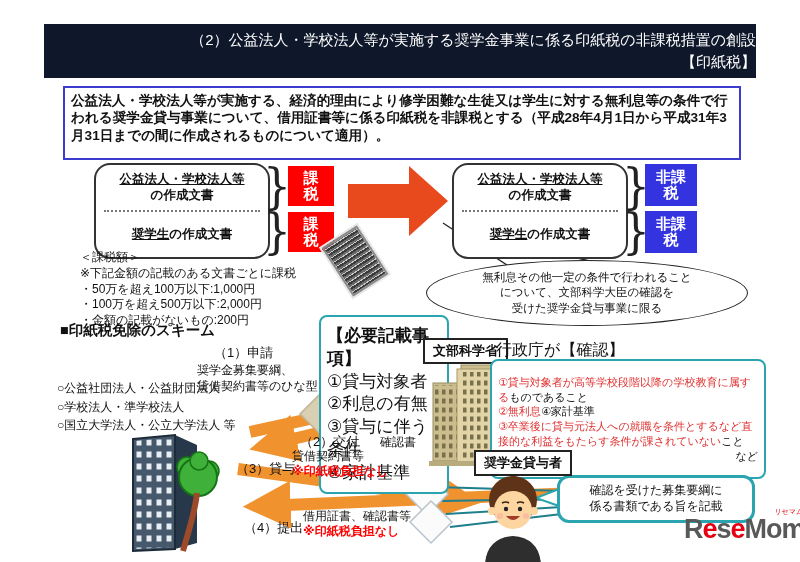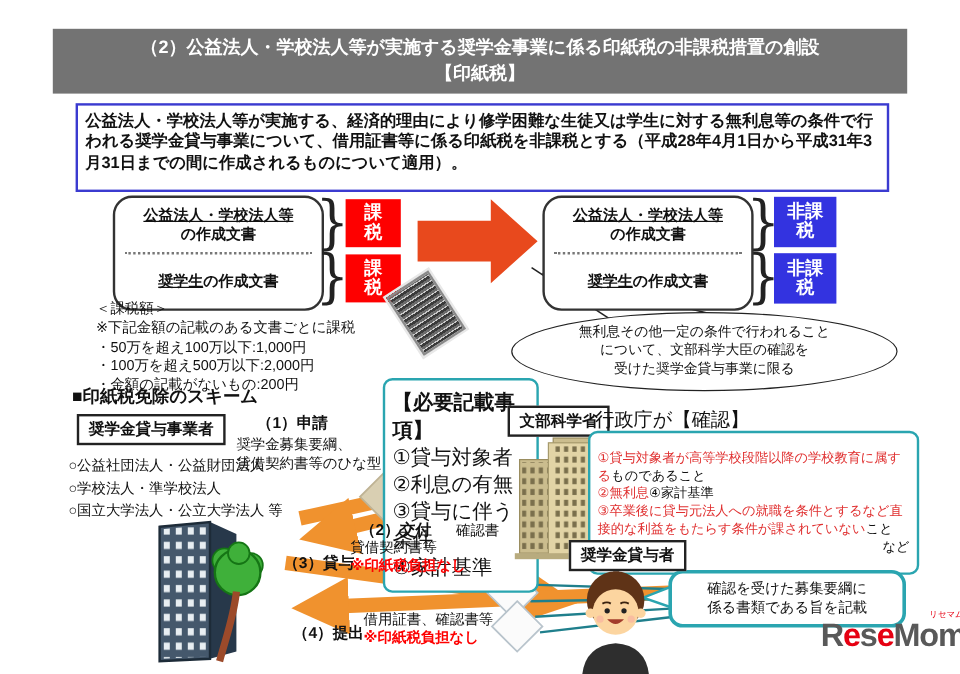--- a/index.html
+++ b/index.html
@@ -2,23 +2,23 @@
 <html><head>
 <meta charset="utf-8">
 <style>
   html,body{margin:0;padding:0;background:#fff;}
   #canvas{position:relative;width:800px;height:562px;background:#fff;overflow:hidden;
           font-family:"Liberation Sans","DejaVu Sans",sans-serif;color:#111;}
   .abs{position:absolute;}
   .pre{white-space:pre-line;}
   .z3{z-index:3;}
   
-  .header{left:44px;top:24px;width:712px;height:54px;background:#737373;color:#fff;
-          display:flex;flex-direction:column;align-items:center;justify-content:center;
-          font-weight:bold;font-size:15px;line-height:1.45;text-align:center;}
+  .header{left:44px;top:24px;width:712px;height:54px;background:#0f172a;color:#fff;
+          display:flex;flex-direction:column;align-items:flex-end;justify-content:center;
+          font-weight:normal;font-size:15px;line-height:1.45;text-align:center;}
   
   .summary{left:63px;top:86px;width:662px;min-height:62px;border:2px solid #3b3bd0;background:#fff;
            font-size:13.6px;font-weight:bold;line-height:1.28;padding:4px 6px;}
   
   .docbox{width:172px;height:92px;border:2px solid #333;border-radius:16px;background:#fff;
           display:flex;flex-direction:column;}
   .docrow{flex:1;display:flex;flex-direction:column;align-items:center;justify-content:center;
           font-size:12.5px;font-weight:bold;line-height:1.25;text-align:center;}
   .docsep{border-top:2px dotted #777;margin:0 8px;}
   .u{text-decoration:underline;}
@@ -37,21 +37,21 @@
   .ellipse{left:426px;top:260px;width:320px;height:64px;border:1.5px solid #222;border-radius:50%;
            background:#fff;display:flex;align-items:center;justify-content:center;text-align:center;
            font-size:11.5px;line-height:1.35;}
   
   .taxamt{left:80px;top:250px;font-size:12px;line-height:1.32;}
   
   .scheme-h{left:60px;top:321px;font-size:14.5px;font-weight:bold;}
   .labelbox{display:inline-block;border:2px solid #222;background:#fff;padding:2px 8px;
             font-weight:bold;font-size:13px;}
   .types{left:57px;top:379px;font-size:12px;line-height:1.55;}
-  .step{font-size:13px;font-weight:bold;}
+  .step{font-size:13px;font-weight:normal;}
   .docs{font-size:12px;line-height:1.3;}
   .rednote{font-size:12px;font-weight:bold;color:#fe0000;}
   .tealbox{border:2px solid #2aa5b0;border-radius:8px;background:#fff;}
   .req{left:319px;top:315px;width:114px;padding:8px 6px;font-size:17px;line-height:1.34;}
   .req .hd{font-weight:bold;}
   .conf{left:490px;top:359px;width:260px;padding:14px 6px;font-size:11px;line-height:1.34;}
   .redtx{color:#e03030;}
   .conf .suffix{display:block;text-align:right;}
   .bubble{left:557px;top:475px;width:192px;height:42px;border:3px solid #2aa5b0;border-radius:12px;
           background:#fff;display:flex;align-items:center;justify-content:center;text-align:center;
@@ -155,23 +155,20 @@
   <div class="abs taxamt z3">
     <div>＜課税額＞</div>
     <div>※下記金額の記載のある文書ごとに課税</div>
     <div>・50万を超え100万以下:1,000円</div>
     <div>・100万を超え500万以下:2,000円</div>
     <div>・金額の記載がないもの:200円</div>
   </div>
 
   <div class="abs scheme-h z3">■印紙税免除のスキーム</div>
 
-  <div class="abs z3" style="left:64px;top:345px;">
-    <span class="labelbox">奨学金貸与事業者</span>
-  </div>
   <div class="abs types z3">
     <div>○公益社団法人・公益財団法人</div>
     <div>○学校法人・準学校法人</div>
     <div>○国立大学法人・公立大学法人 等</div>
   </div>
 
   <svg class="abs z3" style="left:105px;top:425px;" width="118" height="132" viewBox="0 0 118 132">
     <defs>
       <pattern id="bw" width="10" height="12" patternUnits="userSpaceOnUse">
         <rect x="1.5" y="2.5" width="5" height="6" fill="#e8eef2"></rect>

